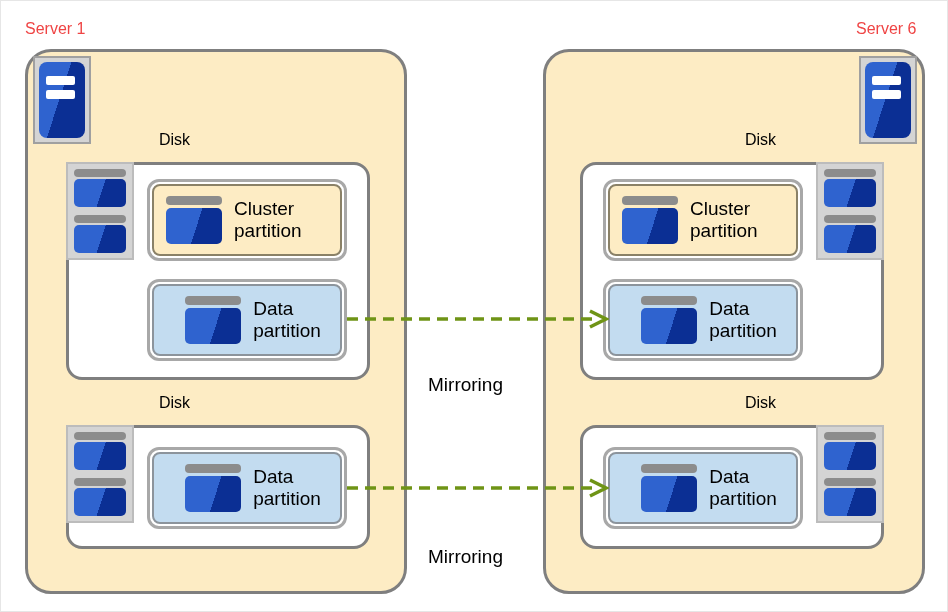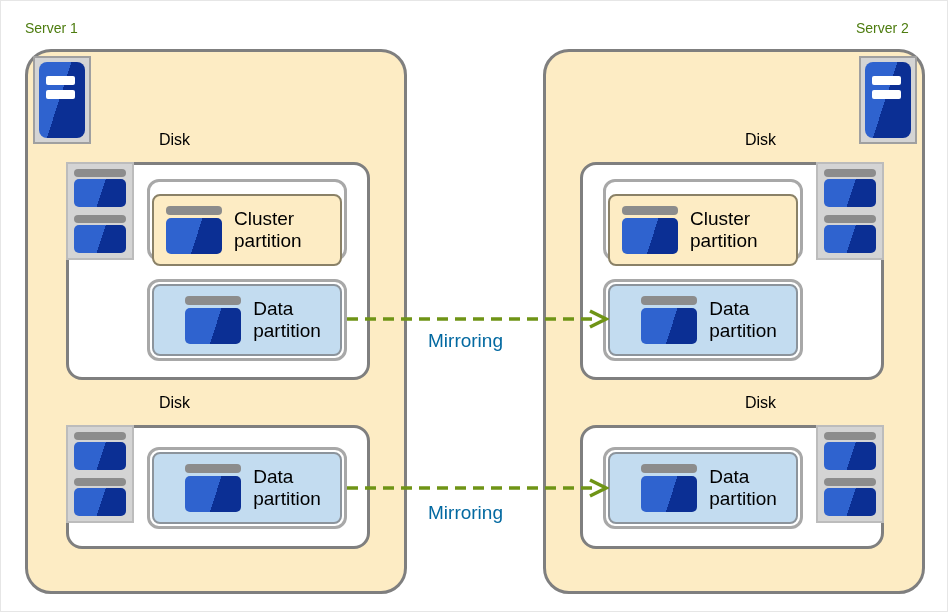--- a/index.html
+++ b/index.html
@@ -23,22 +23,22 @@
   
   .server-panel {
     position: absolute;
     background: #fdecc4;
     border: 3px solid #7f7f7f;
     border-radius: 26px;
     box-sizing: border-box;
   }
   .server-label {
     position: absolute;
-    font-size: 14px;
-    color: #4d7c0f;
+    font-size: 16px;
+    color: #ef4444;
     white-space: nowrap;
     line-height: 1;
   }
 
   
   .server-icon {
     position: absolute;
     width: 58px;
     height: 88px;
     background: #d4d4d4;
@@ -130,21 +130,21 @@
   .partition .inner {
     width: 100%;
     height: 100%;
     border: 2px solid #8a8167;
     border-radius: 8px;
     box-sizing: border-box;
     display: flex;
     align-items: center;
     padding-left: 12px;
   }
-  .partition.cluster .inner { background: #fdecc4; margin-top: 10px; }
+  .partition.cluster .inner { background: #fdecc4; }
   .partition.data .inner    { background: #c3dcf0; border-color: #8c949c; justify-content: center; }
 
   
   .part-icon {
     position: relative;
     width: 56px;
     height: 48px;
     flex: 0 0 auto;
   }
   .part-icon .cap {
@@ -175,23 +175,24 @@
   }
 
   
   .mirror-arrow {
     position: absolute;
     height: 20px;
   }
   .mirror-label {
     position: absolute;
     font-size: 19px;
-    color: #0369a1;
+    color: #000000;
     white-space: nowrap;
     line-height: 1;
+    margin-top: 44px;
   }
 </style>
 </head>
 <body>
 
 <div id="canvas">
 
   <div class="server-label" style="left:24px; top:20px;">Server 1</div>
 
   <div class="server-panel" style="left:24px; top:48px; width:382px; height:545px;"></div>
@@ -265,21 +266,21 @@
         <div class="cap"></div>
         <div class="disc"></div>
       </div>
       <div class="part-text">
         <div>Data</div>
         <div>partition</div>
       </div>
     </div>
   </div>
 
-  <div class="server-label" style="left:855px; top:20px;">Server 2</div>
+  <div class="server-label" style="left:855px; top:20px;">Server 6</div>
 
   <div class="server-panel" style="left:542px; top:48px; width:382px; height:545px;"></div>
 
   <div class="server-icon" style="left:858px; top:55px;">
     <div class="body">
       <div class="bar b1"></div>
       <div class="bar b2"></div>
     </div>
   </div>
 

